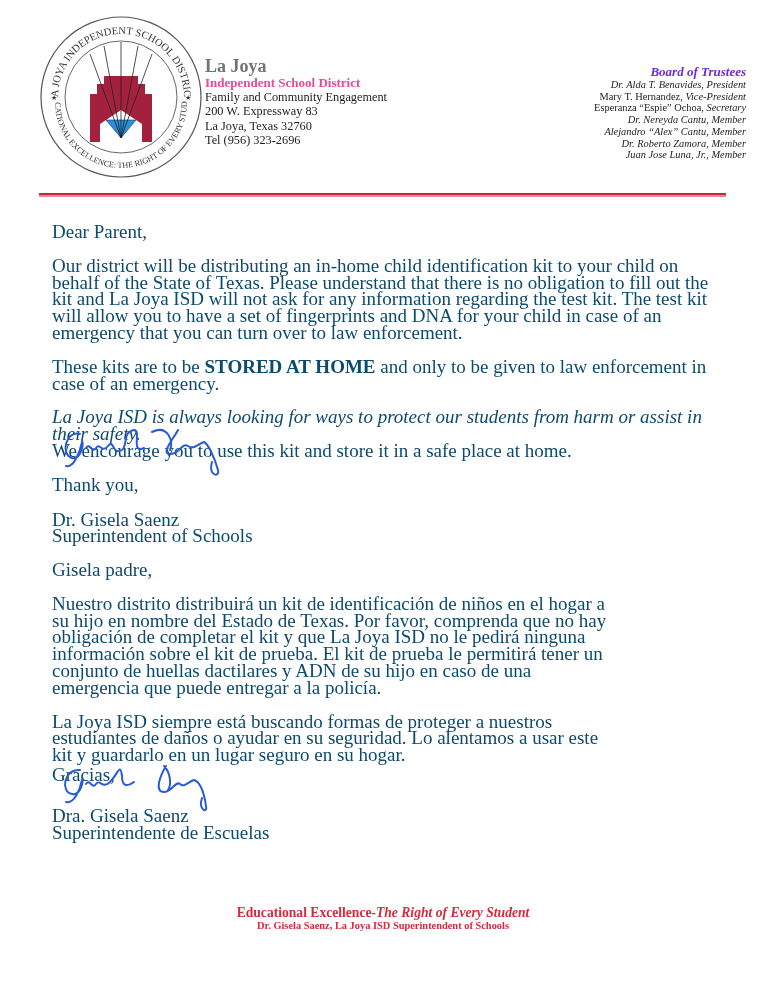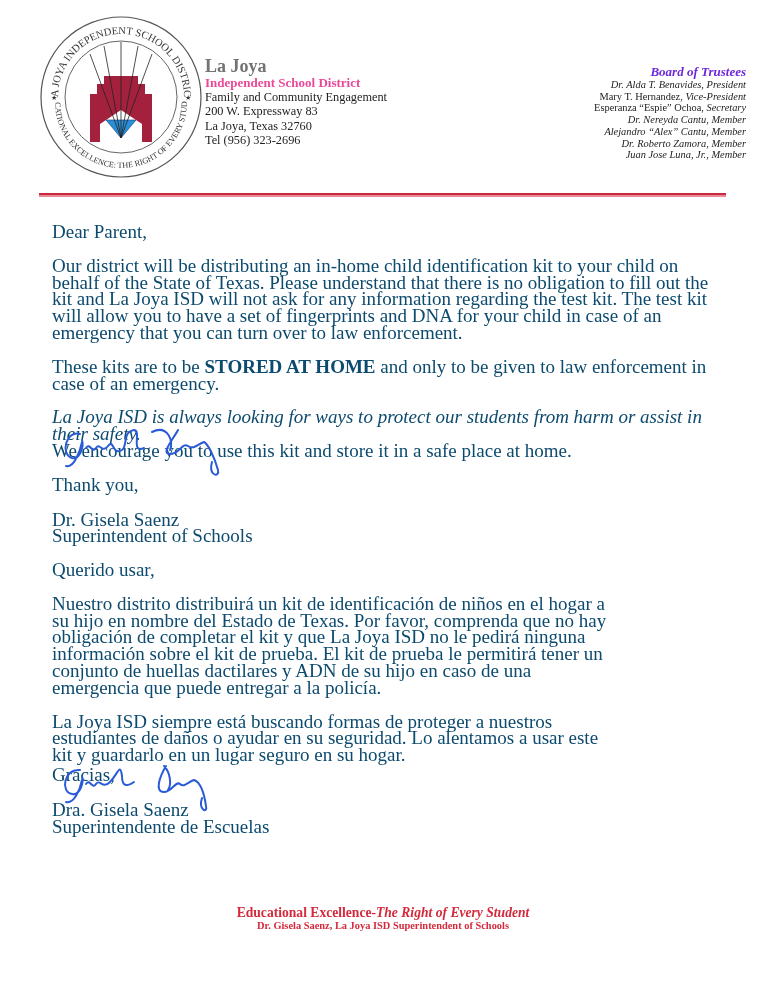--- a/index.html
+++ b/index.html
@@ -90,25 +90,25 @@
   <p style="margin-top:17px;">Thank you,</p>
   <p style="margin-top:18px;">Dr. Gisela Saenz</p>
   <p>Superintendent of Schools</p>
 </div>
 
 <svg class="sig" style="top:420px; width:170px; height:60px;" viewBox="0 0 170 60">
   <path d="M 22 14 C 8 10, 2 34, 14 38 C 22 40, 26 26, 24 20 M 24 22 C 22 32, 16 48, 8 46 M 28 28 C 32 22, 34 34, 38 28 C 42 22, 44 34, 50 26 C 56 18, 54 36, 64 30 C 70 26, 64 12, 76 10 C 84 10, 72 34, 86 28 M 94 12 C 110 4, 116 22, 112 30 M 120 10 C 116 18, 102 34, 112 34 C 122 34, 124 22, 130 26 C 136 30, 140 24, 146 22 C 150 24, 156 36, 160 50 C 162 58, 150 56, 154 42" fill="none" stroke="#2a5bd7" stroke-width="2" stroke-linecap="round"></path>
 </svg>
 
 <div class="letter" style="top:562px;">
-  <p>Querido usar,</p>
+  <p>Gisela padre,</p>
   <p style="margin-top:17px; width:565px;">Nuestro distrito distribuirá un kit de identificación de niños en el hogar a su hijo en nombre del Estado de Texas. Por favor, comprenda que no hay obligación de completar el kit y que La Joya ISD no le pedirá ninguna información sobre el kit de prueba.  El kit de prueba le permitirá tener un conjunto de huellas dactilares y ADN de su hijo en caso de una emergencia que puede entregar a la policía.</p>
   <p style="margin-top:17px; width:555px;">La Joya ISD siempre está buscando formas de proteger a nuestros estudiantes de daños o ayudar en su seguridad.  Lo alentamos a usar este kit y guardarlo en un lugar seguro en su hogar.</p>
   <p style="margin-top:3px;">Gracias,</p>
-  <p style="margin-top:18px;">Dra. Gisela Saenz</p>
+  <p style="margin-top:24px;">Dra. Gisela Saenz</p>
   <p>Superintendente de Escuelas</p>
 </div>
 
 <svg class="sig" style="top:758px; width:170px; height:56px;" viewBox="0 0 170 56">
   <path d="M 22 12 C 6 10, 2 34, 14 36 C 22 38, 26 24, 24 18 M 24 22 C 22 32, 16 46, 8 44 M 28 26 C 32 20, 34 32, 38 26 C 42 20, 44 32, 52 24 C 60 16, 62 4, 64 18 C 64 30, 70 28, 76 24 M 108 8 C 102 18, 96 34, 106 34 C 114 34, 118 22, 122 26 C 126 30, 130 24, 136 22 C 142 24, 146 34, 148 48 C 150 56, 140 52, 144 40 M 106 8 C 112 14, 114 26, 110 32" fill="none" stroke="#2a5bd7" stroke-width="2" stroke-linecap="round"></path>
 </svg>
 
 <div class="footer" style="top:905px;">
   <div class="f1"><span>Educational Excellence-</span><i>The Right of Every Student</i></div>
   <div class="f2">Dr. Gisela Saenz, La Joya ISD Superintendent of Schools</div>

